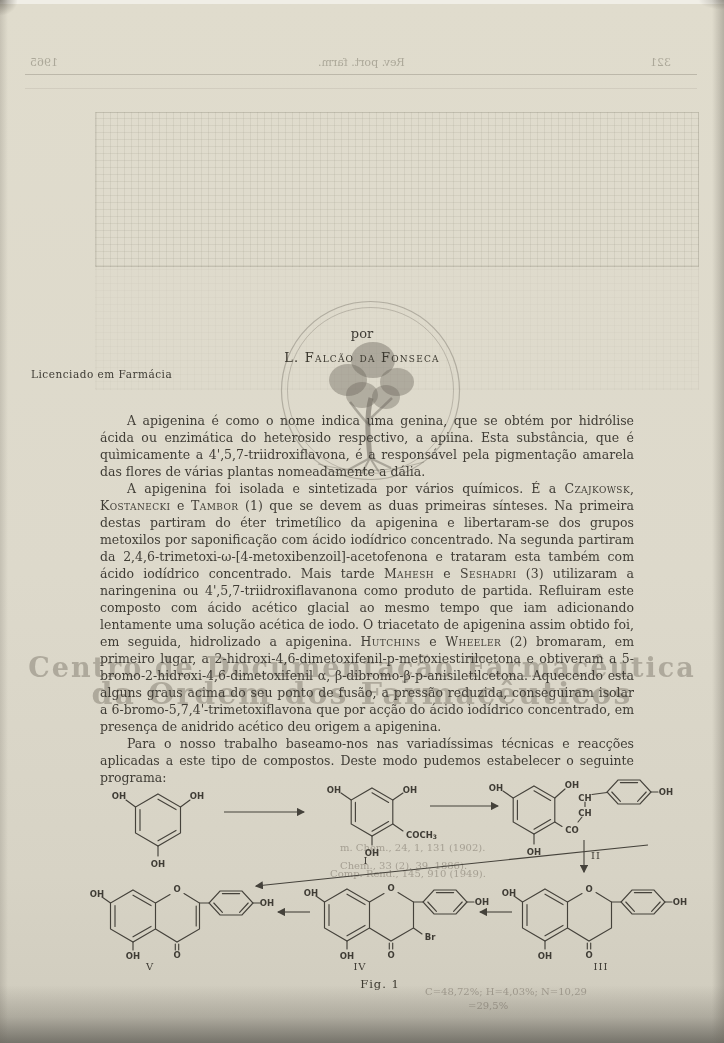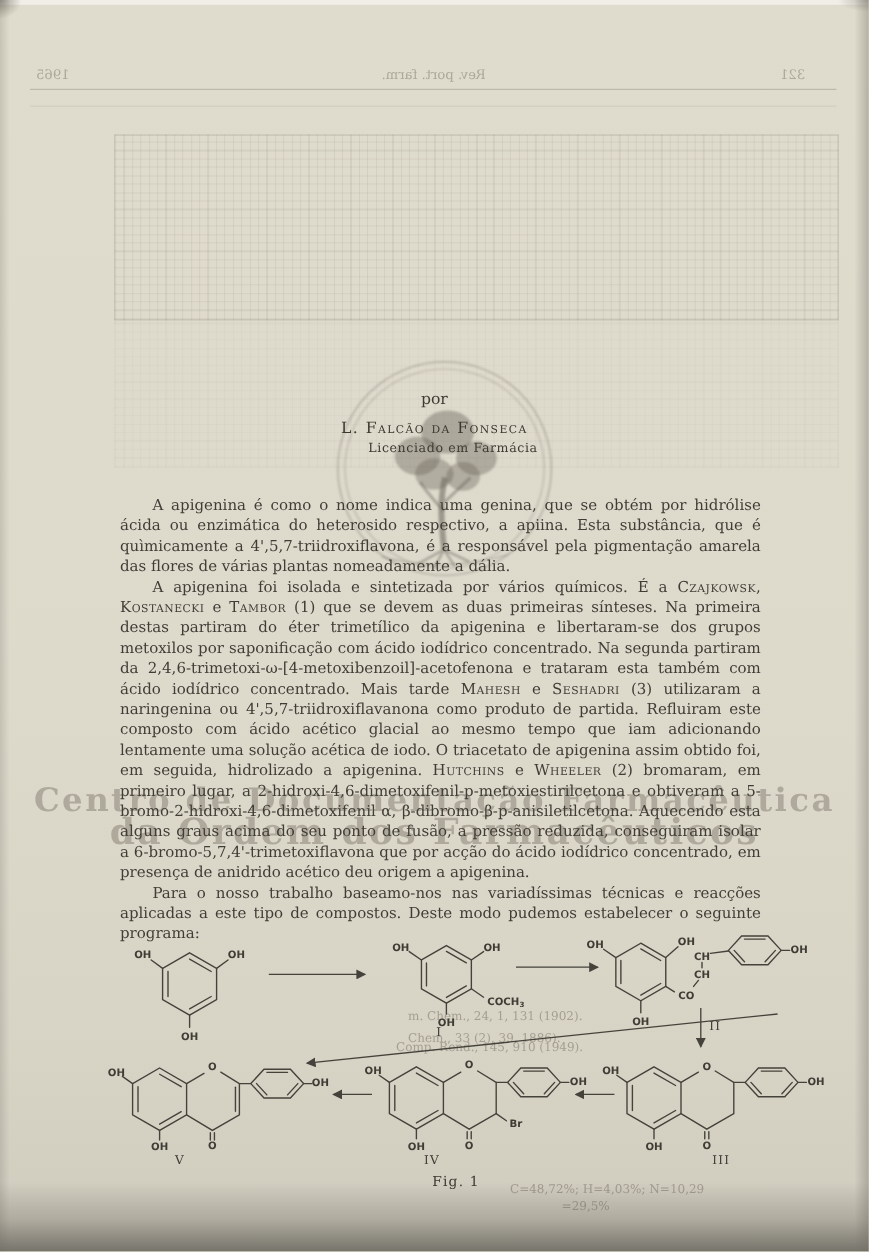--- a/index.html
+++ b/index.html
@@ -32,21 +32,21 @@
     color:rgba(125,119,106,.48);filter:blur(.6px);white-space:nowrap;
     font-family:"DejaVu Serif",serif;font-weight:bold;}
   .wm1{top:652px;font-size:27px;letter-spacing:2px;}
   .wm2{top:676px;font-size:30px;letter-spacing:2px;text-align:center;}
   
   .title{position:absolute;left:0;right:0;top:268px;margin:0;text-align:center;z-index:3;
     font-size:17px;font-weight:500;letter-spacing:1px;word-spacing:5px;color:#39362f;}
   .byline-por{position:absolute;left:0;right:0;top:326px;text-align:center;z-index:3;font-size:13px;}
   .author{position:absolute;left:0;right:0;top:350px;text-align:center;z-index:3;
     font-size:13px;font-variant:small-caps;letter-spacing:1.2px;color:#3b382f;}
-  .author-degree{position:absolute;left:0;right:0;top:368px;text-align:center;z-index:3;
+  .author-degree{position:absolute;left:0;right:0;top:368px;text-align:left;z-index:3;
     font-size:10.5px;letter-spacing:.5px;margin-left:31px;}
   .body-text{position:absolute;left:100px;top:412px;width:534px;z-index:3;
     font-size:12.5px;line-height:17px;text-align:justify;color:#403d36;}
   .body-text p{margin:0;text-indent:27px;}
   .sc{font-variant:small-caps;letter-spacing:.4px;}
   
   .figure-svg{position:absolute;left:0;top:0;width:724px;height:1043px;z-index:3;pointer-events:none;}
   .bond{stroke:#45423b;stroke-width:1.15;fill:none;stroke-linecap:round;}
   .arrow{stroke:#45423b;stroke-width:1.1;fill:none;}
   .atlab{font:600 8.5px "DejaVu Sans",sans-serif;fill:#3f3c35;dominant-baseline:middle;}

